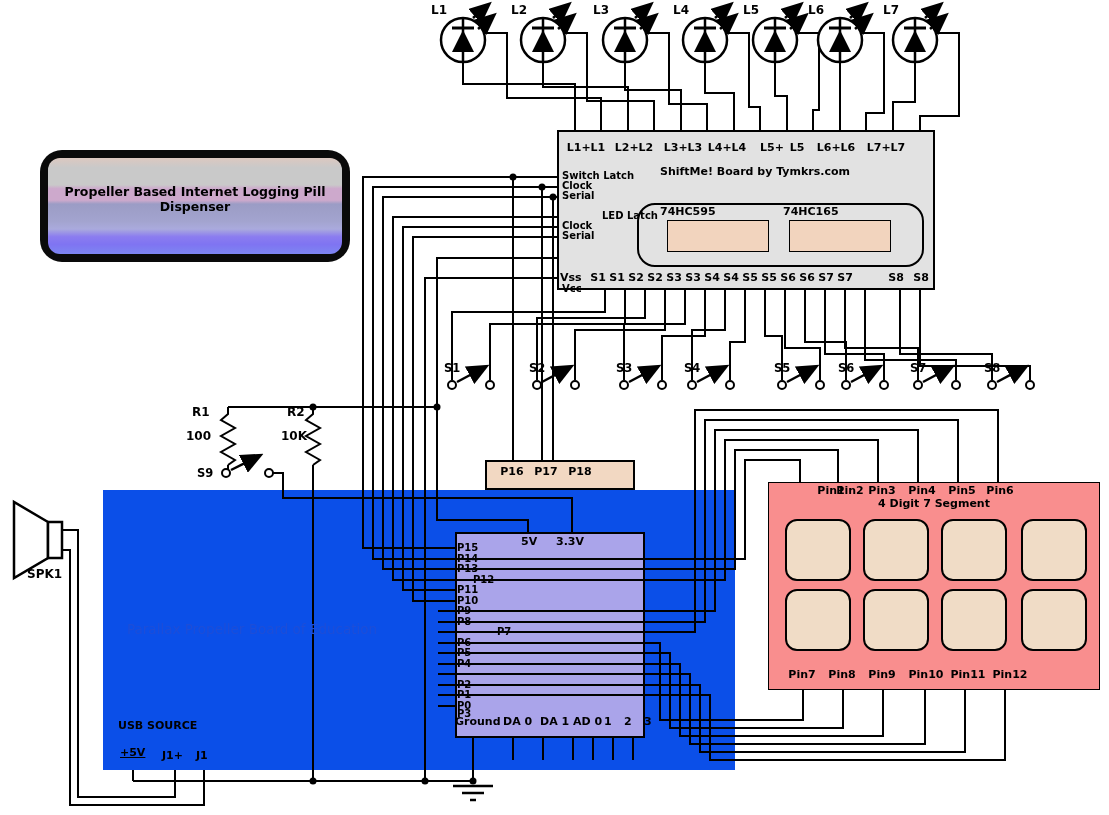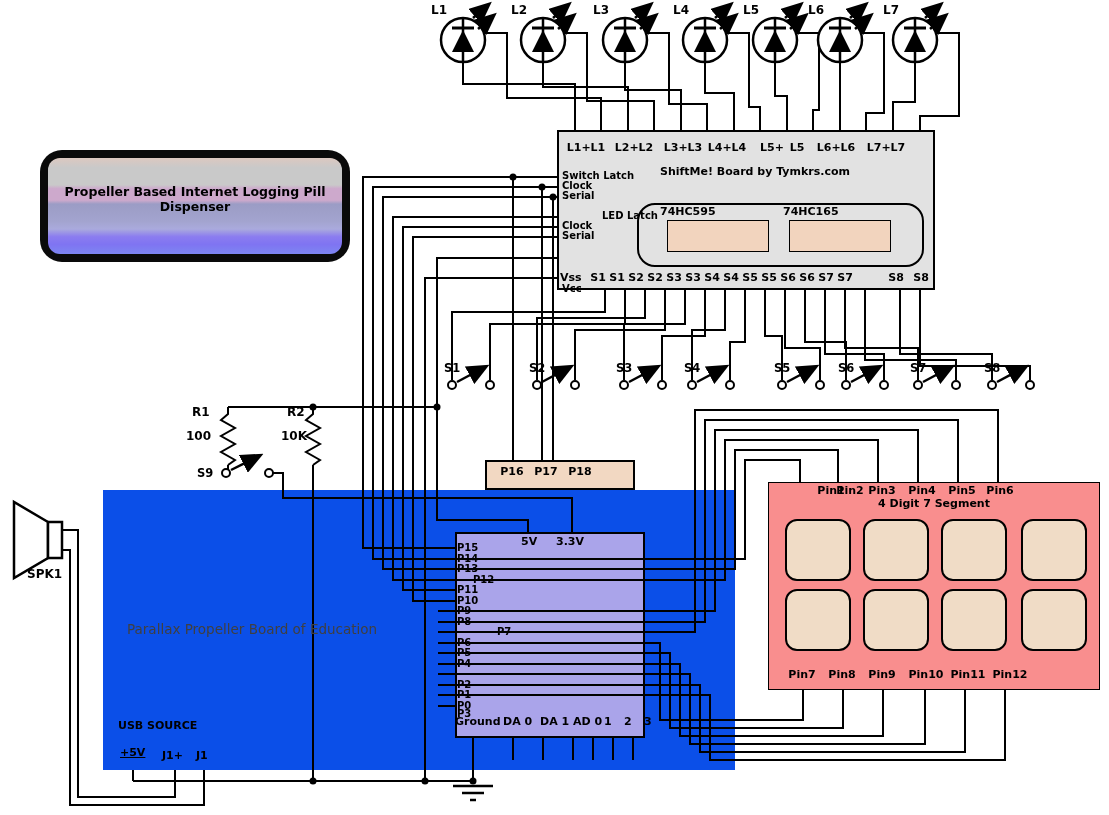--- a/index.html
+++ b/index.html
@@ -16,21 +16,21 @@
   #blueboard{left:103px;top:490px;width:632px;height:280px;background:#0b4fe8;}
   #protoboard{left:455px;top:532px;width:190px;height:206px;background:#aaa4ea;border:2px solid #000;}
   #pinkboard{left:768px;top:482px;width:332px;height:208px;background:#f98e8e;border:1px solid #000;}
   .seg{position:absolute;width:62px;height:58px;background:#f0dcc6;border:2px solid #000;border-radius:12px;}
   #dispenser{left:40px;top:150px;width:310px;height:112px;background:#0a0a0a;border-radius:22px;}
   #dispenser-inner{position:absolute;left:8px;top:8px;right:8px;bottom:8px;border-radius:12px;
      background:linear-gradient(180deg,#dcc8c0 0%,#c9c9c9 10%,#c9c9c9 28%,#cda9cc 32%,#cda9cc 44%,
      #9b9cc5 48%,#a3a4cf 66%,#aaaadd 74%,#8b7cf0 82%,#7f74f2 90%,#7d86f2 100%);}
   #dispenser-label{position:absolute;left:0;right:0;top:26px;text-align:center;font-weight:bold;
      font-size:12.5px;color:#000;}
-  .greenlb{position:absolute;color:#404040;font-size:13.5px;white-space:nowrap;}
+  .greenlb{position:absolute;color:#1d4ed8;font-size:13.5px;white-space:nowrap;}
   .underl{text-decoration:underline;}
   #wires{position:absolute;left:0;top:0;pointer-events:none;}
 </style>
 </head>
 <body>
 
 <div id="canvas">
 
   <div id="dispenser" class="board">
     <div id="dispenser-inner">

